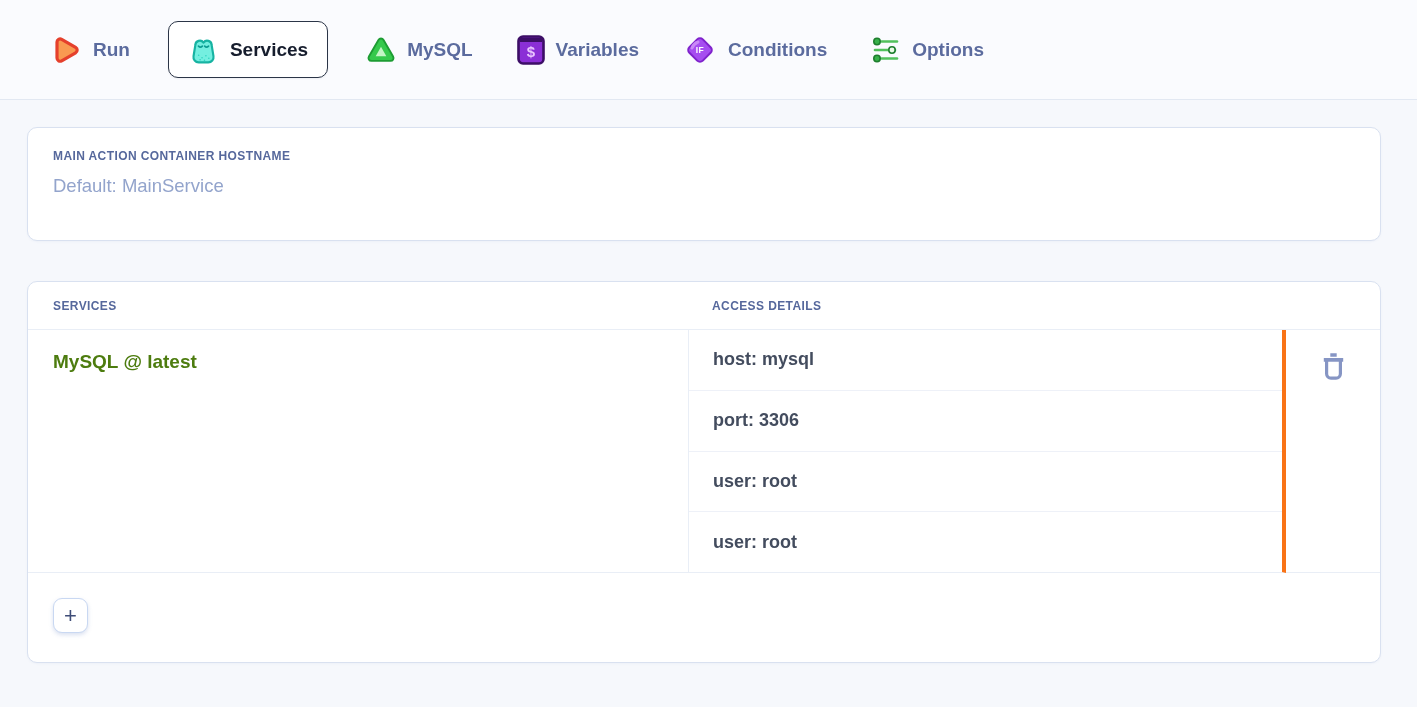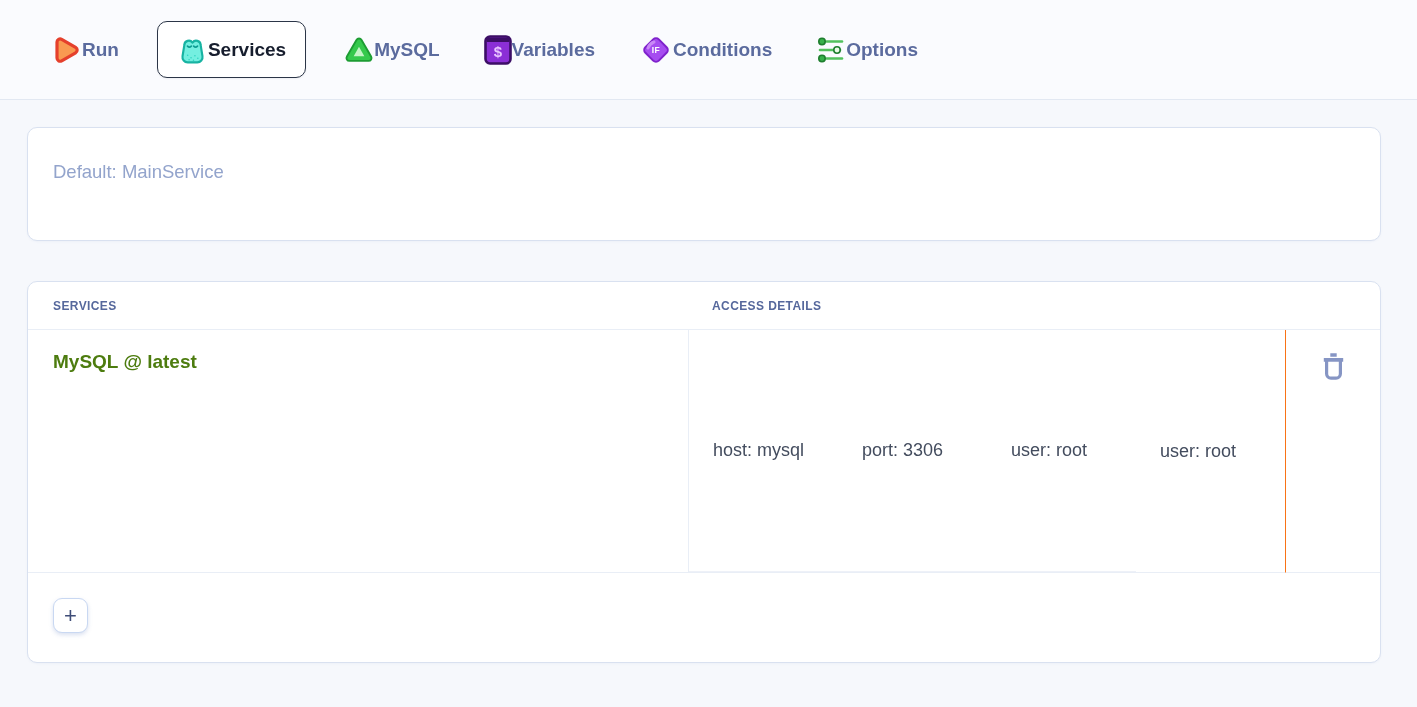--- a/index.html
+++ b/index.html
@@ -16,20 +16,21 @@
     background: #fafbfe;
     border-bottom: 1px solid #e2e8f2;
     display: flex;
     align-items: center;
     padding-left: 50px;
     gap: 44px;
   }
   .nav-item {
     display: flex;
     align-items: center;
+    gap: 11px;
     font-size: 19px;
     font-weight: 700;
     color: #5b6b9e;
     cursor: pointer;
     white-space: nowrap;
     flex: 0 0 auto;
   }
   .nav-item.active {
     background: #ffffff;
     border: 1.5px solid #2b3547;
@@ -98,24 +99,25 @@
 
   .service-name-cell {
     padding: 21px 25px;
     font-size: 19px;
     font-weight: 700;
     color: #4d7c0f;
     border-bottom: 1px solid #e9eef6;
   }
   .access-cells {
     display: flex;
-    flex-direction: row;
+    flex-direction: column;
     border-left: 1px solid #e9eef6;
-    border-right: 1px solid #f97316;
-    border-bottom: 1px solid #e9eef6;
+    border-right: 4px solid #f97316;
+    border-bottom: 1px solid #e9eef6;
+    font-weight: bold;
   }
   .access-cell {
     flex: 1;
     display: flex;
     align-items: center;
     padding-left: 24px;
     font-size: 18px;
     color: #434c5e;
     border-bottom: 1px solid #eef1f8;
   }
@@ -239,20 +241,21 @@
       </svg>
     </span>
     <span>Options</span>
   </div>
 
 </nav>
 
 <main class="main">
 
   <section class="card hostname-card">
+    <div class="field-label">MAIN ACTION CONTAINER HOSTNAME</div>
     <input class="hostname-input" type="text" placeholder="Default: MainService" style="">
   </section>
 
   <section class="card services-card">
 
     <div class="th th-services">SERVICES</div>
     <div class="th th-access">ACCESS DETAILS</div>
     <div class="th"></div>
 
     <div class="service-name-cell">MySQL @ latest</div>

